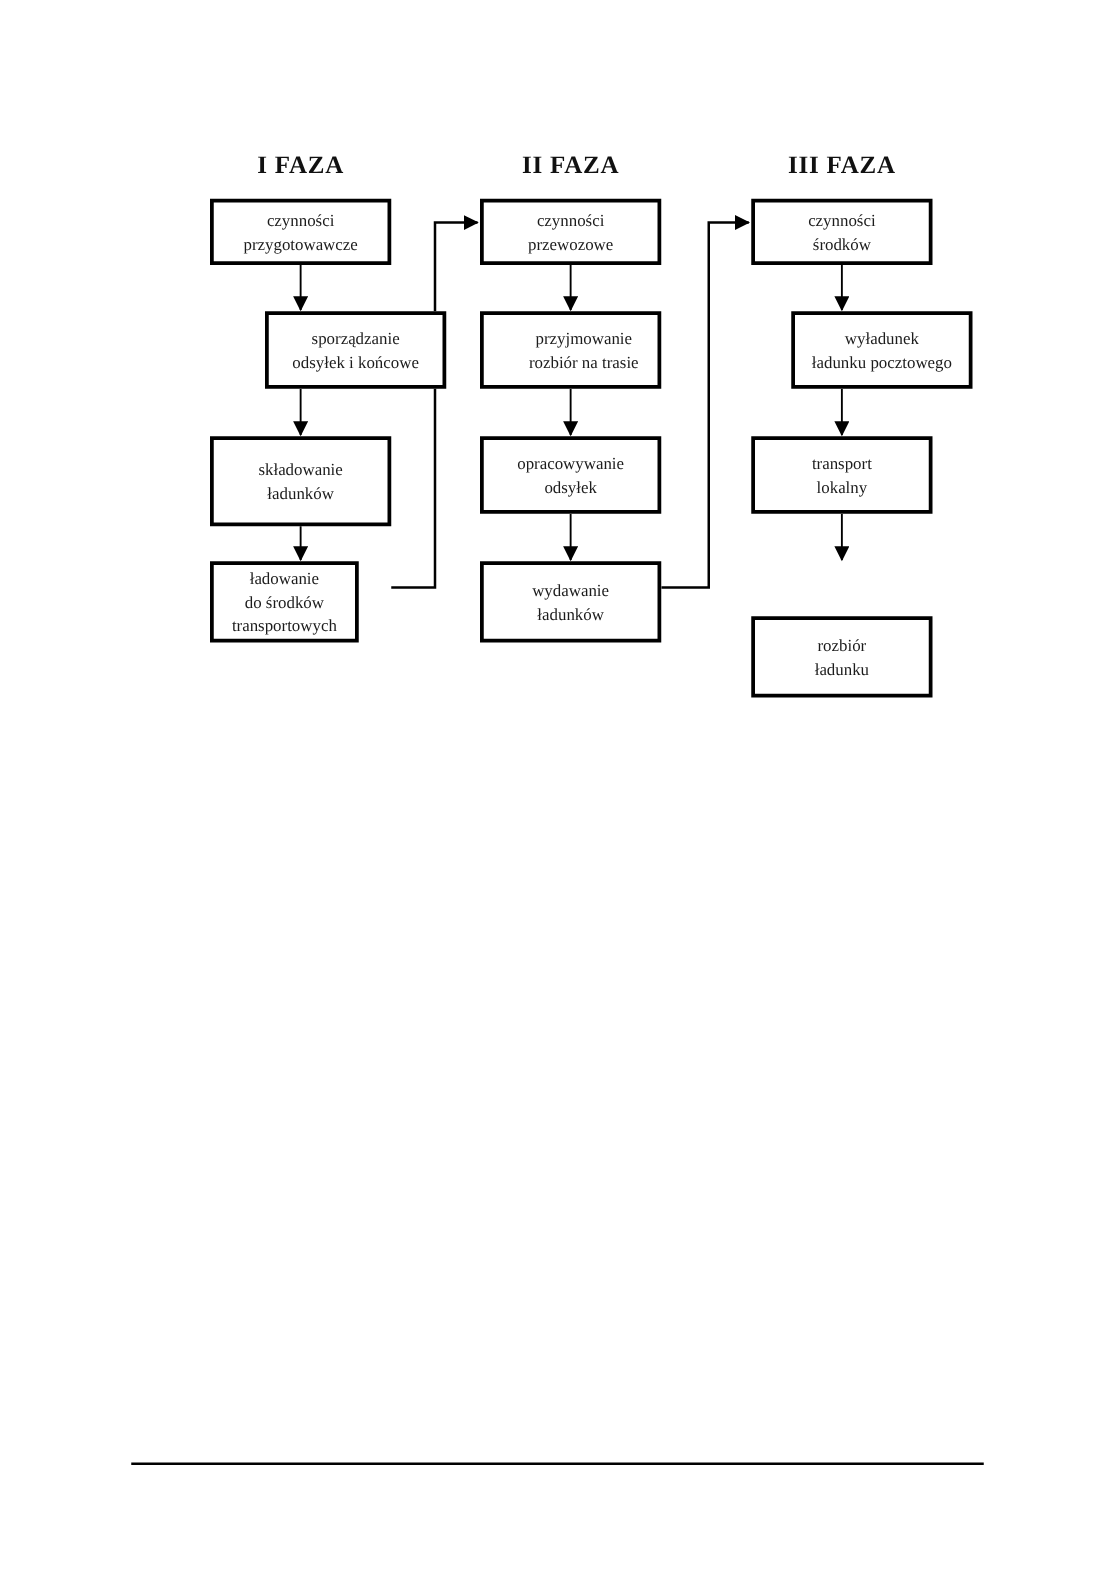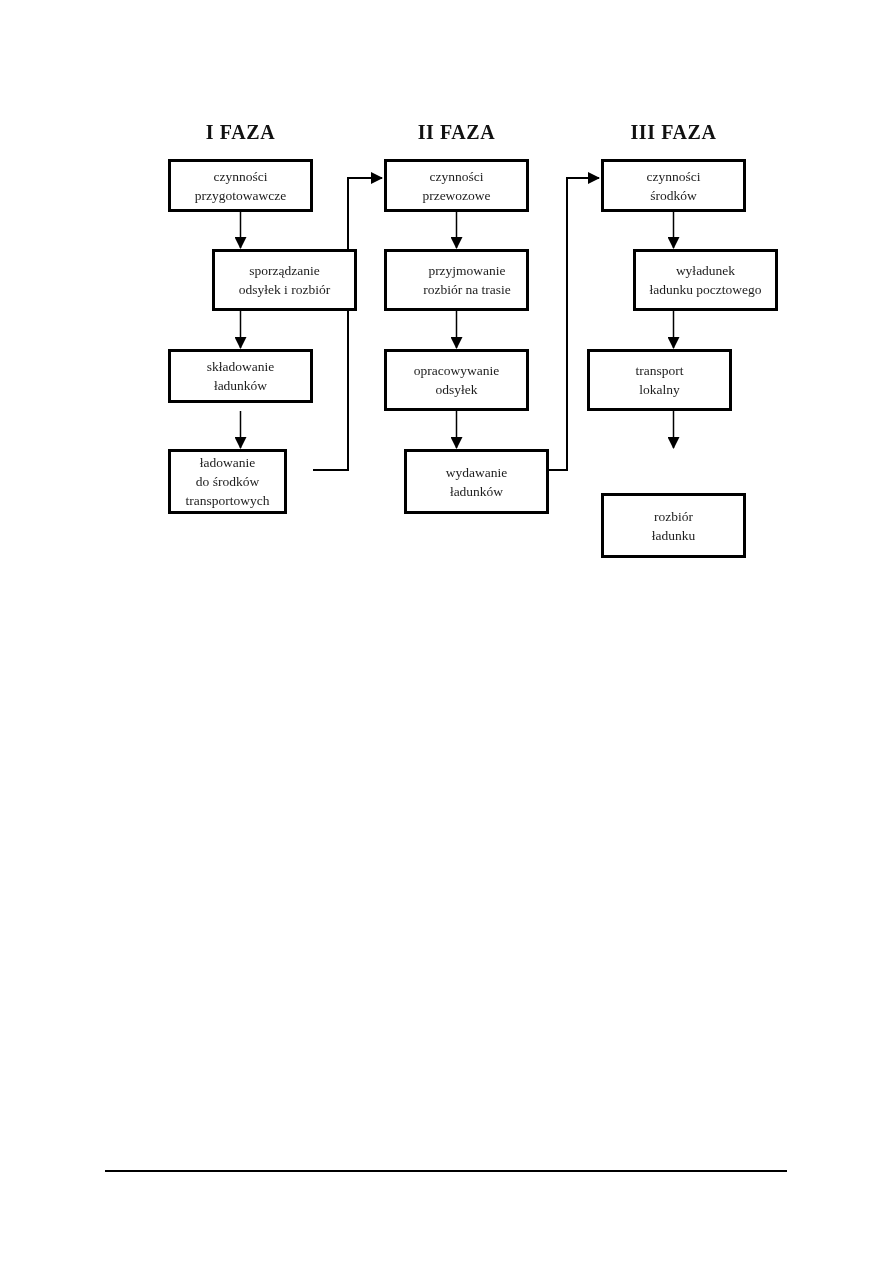--- a/index.html
+++ b/index.html
@@ -82,23 +82,23 @@
   </svg>
 
   <div id="diagram">
       <div class="phase-title" style="left: 168px; top: 121px; width: 145px;">I FAZA</div>
       <div class="flow-box" style="left: 168px; top: 159px; width: 145px; height: 53px;">
         <div class="box-line">czynności</div>
         <div class="box-line">przygotowawcze</div>
       </div>
       <div class="flow-box" style="left: 168px; top: 249px; width: 145px; height: 62px; margin-left: 44px;">
         <div class="box-line">sporządzanie</div>
-        <div class="box-line">odsyłek i rozbiór</div>
+        <div class="box-line">odsyłek i końcowe</div>
       </div>
-      <div class="flow-box" style="left: 168px; top: 349px; width: 145px; height: 54px;">
+      <div class="flow-box" style="left: 168px; top: 349px; width: 145px; height: 72px;">
         <div class="box-line">składowanie</div>
         <div class="box-line">ładunków</div>
       </div>
       <div class="flow-box" style="left: 168px; top: 449px; width: 119px; height: 65px;">
         <div class="box-line">ładowanie</div>
         <div class="box-line">do środków</div>
         <div class="box-line">transportowych</div>
       </div>
       <div class="phase-title" style="left: 384px; top: 121px; width: 145px;">II FAZA</div>
       <div class="flow-box" style="left: 384px; top: 159px; width: 145px; height: 53px;">
@@ -106,34 +106,34 @@
         <div class="box-line">przewozowe</div>
       </div>
       <div class="flow-box" style="left: 384px; top: 249px; width: 145px; height: 62px; padding-left: 21px;">
         <div class="box-line">przyjmowanie</div>
         <div class="box-line">rozbiór na trasie</div>
       </div>
       <div class="flow-box" style="left: 384px; top: 349px; width: 145px; height: 62px;">
         <div class="box-line">opracowywanie</div>
         <div class="box-line">odsyłek</div>
       </div>
-      <div class="flow-box" style="left: 384px; top: 449px; width: 145px; height: 65px; margin-left: 20px;">
+      <div class="flow-box" style="left: 384px; top: 449px; width: 145px; height: 65px;">
         <div class="box-line">wydawanie</div>
         <div class="box-line">ładunków</div>
       </div>
       <div class="phase-title" style="left: 601px; top: 121px; width: 145px;">III FAZA</div>
       <div class="flow-box" style="left: 601px; top: 159px; width: 145px; height: 53px;">
         <div class="box-line">czynności</div>
         <div class="box-line">środków</div>
       </div>
       <div class="flow-box" style="left: 601px; top: 249px; width: 145px; height: 62px; margin-left: 32px;">
         <div class="box-line">wyładunek</div>
         <div class="box-line">ładunku pocztowego</div>
       </div>
-      <div class="flow-box" style="left: 587px; top: 349px; width: 145px; height: 62px;">
+      <div class="flow-box" style="left: 601px; top: 349px; width: 145px; height: 62px;">
         <div class="box-line">transport</div>
         <div class="box-line">lokalny</div>
       </div>
       <div class="flow-box" style="left: 601px; top: 449px; width: 145px; height: 65px; margin-top: 44px;">
         <div class="box-line">rozbiór</div>
         <div class="box-line">ładunku</div>
       </div>
     </div>
 
   <div class="footer-rule"></div>

